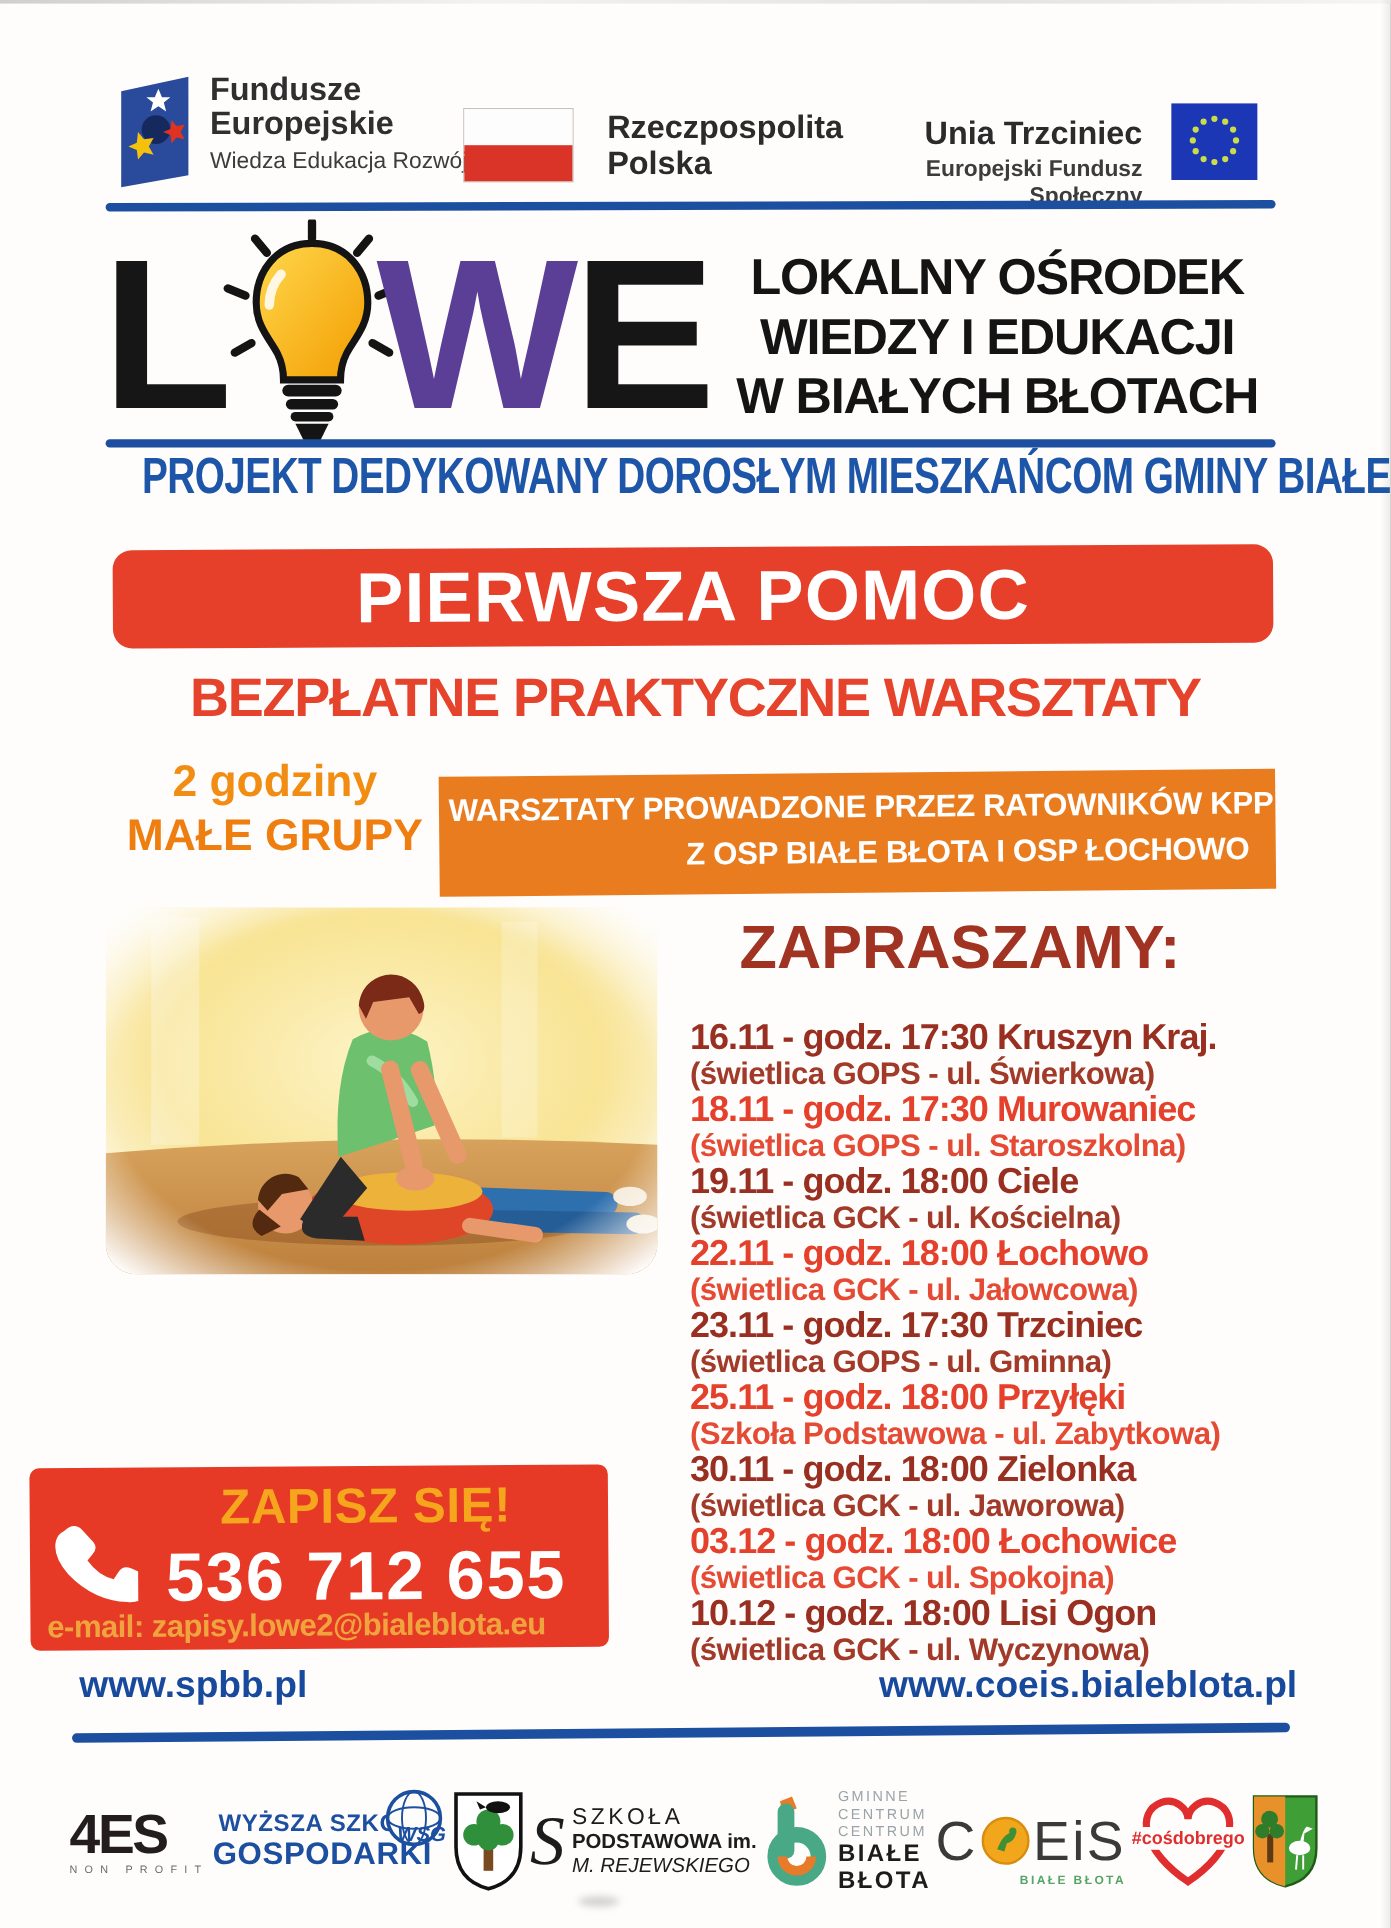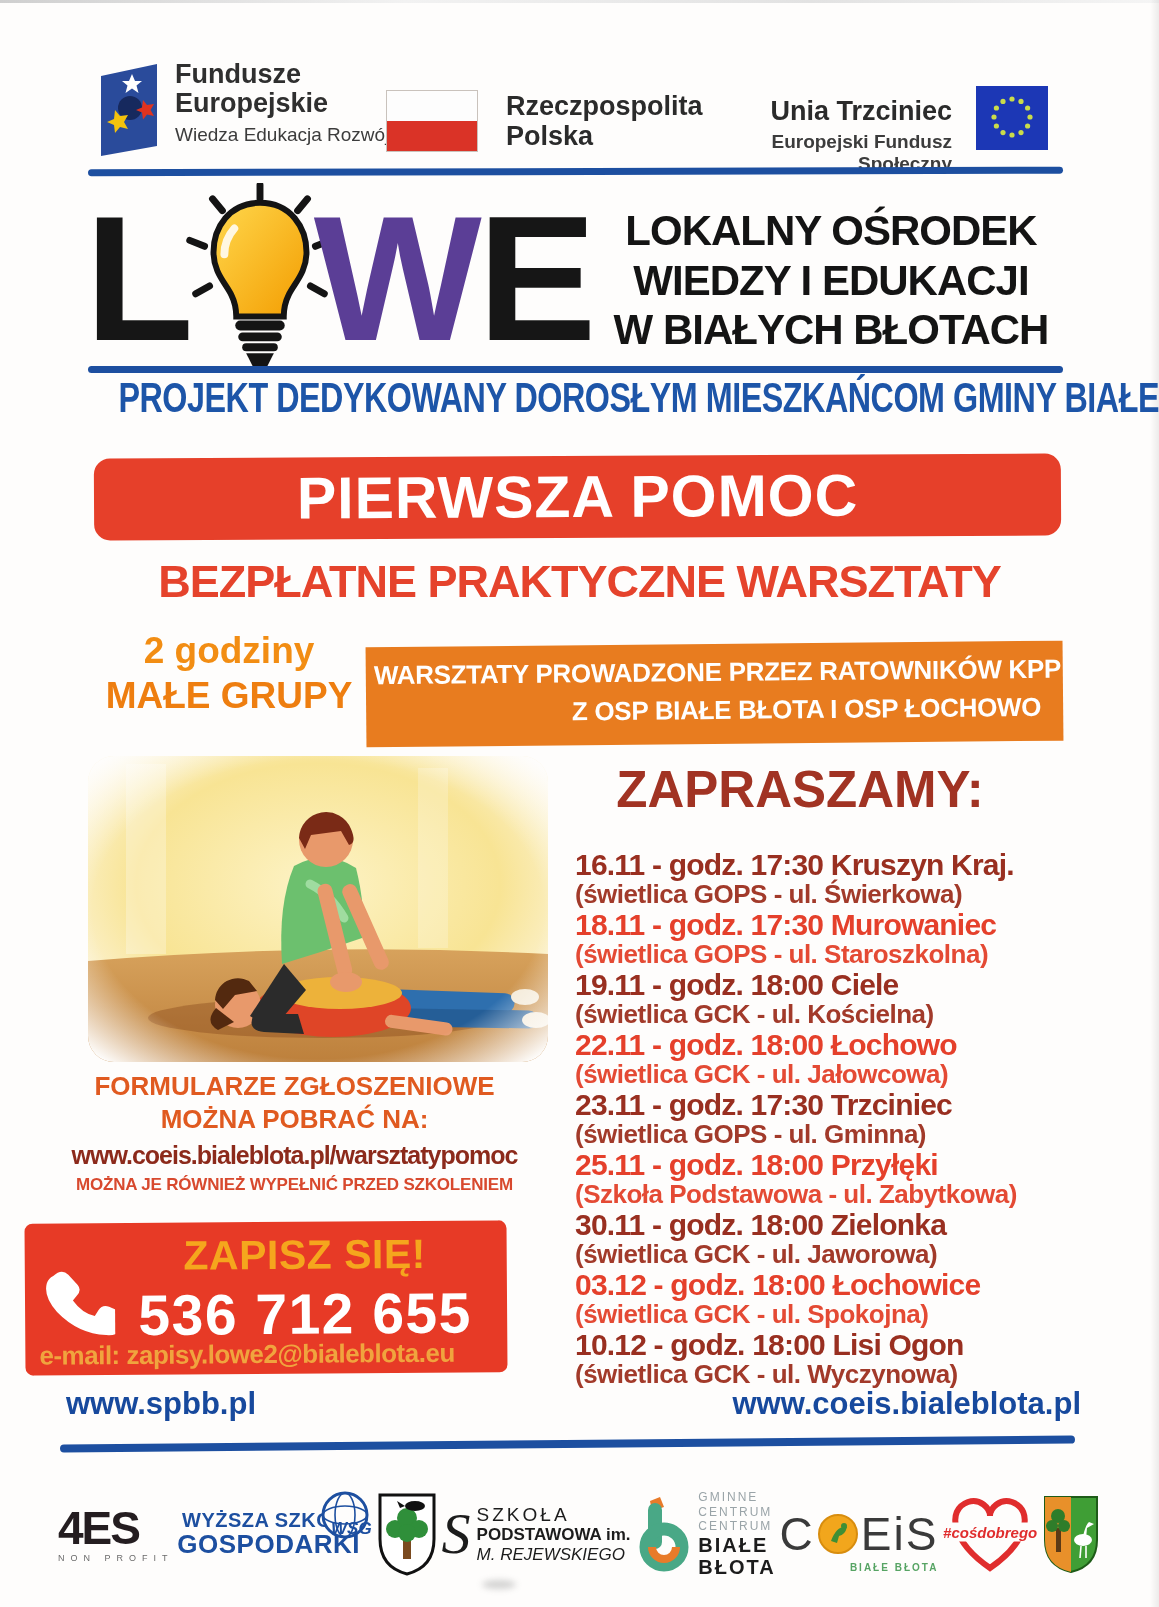--- a/index.html
+++ b/index.html
@@ -106,21 +106,21 @@
   .p-sp .txt{color:#1c1c1c;line-height:1.15;}
   .p-sp .txt .s1{font-size:19px;letter-spacing:3px;}
   .p-sp .txt .s2{font-size:17px;font-weight:900;}
   .p-sp .txt .s3{font-size:17px;font-style:italic;}
   .p-gck{display:flex;align-items:center;gap:8px;}
   .p-gck .txt .grey{font-size:12px;letter-spacing:2px;color:#9aa4a8;line-height:1.2;}
   .p-gck .txt .blk{font-size:20px;font-weight:900;color:#1c1c1c;line-height:1.1;letter-spacing:2px;}
   .p-coeis{position:relative;}
   .p-coeis .line{display:flex;align-items:center;font-size:46px;font-weight:400;color:#3a3a3a;letter-spacing:2px;}
   .p-coeis .sub{position:absolute;right:0;bottom:-12px;font-size:10px;font-weight:700;color:#57a464;letter-spacing:2px;}
-  .p-heart{position:relative;width:96px;height:92px;font-style:italic;}
+  .p-heart{position:relative;width:96px;height:92px;}
   .p-heart .lbl{position:absolute;left:50%;top:48%;transform:translate(-50%,-50%);background:#fefdfc;
                 font-size:15px;font-weight:800;color:#e02d2d;padding:1px 2px;white-space:nowrap;}
 </style>
 </head>
 <body>
 
 <div class="page">
 
   <div class="abs scan-top"></div>
   <div class="abs scan-right"></div>
@@ -319,26 +319,20 @@
         <rect x="228" y="130" width="15" height="96" rx="7" fill="#e8996b" transform="rotate(-14 228 130)"></rect>
         <rect x="252" y="132" width="15" height="92" rx="7" fill="#e8996b" transform="rotate(-24 252 132)"></rect>
         <ellipse cx="258" cy="226" rx="16" ry="10" fill="#e8996b"></ellipse>
         <circle cx="238" cy="84" r="27" fill="#e8996b"></circle>
         <path d="M211,82 a27,27 0 0 1 52,-9 q6,14 -2,16 l-8,-14 -30,4 -6,14 Z" fill="#7a2a16"></path>
       </g>
       <rect width="460" height="306" fill="url(#vig)"></rect>
     </svg>
   </div>
 
-  <div class="abs forms">
-    <div class="f1">FORMULARZE ZGŁOSZENIOWE</div>
-    <div class="f1">MOŻNA POBRAĆ NA:</div>
-    <div class="furl">www.coeis.bialeblota.pl/warsztatypomoc</div>
-    <div class="fnote">MOŻNA JE RÓWNIEŻ WYPEŁNIĆ PRZED SZKOLENIEM</div>
-  </div>
 
   <div class="abs signup">
     <span class="icon">
       <svg width="74" height="74" viewBox="0 0 74 74">
         <path d="M18,8 q10,-6 15,2 l7,12 q3,6 -3,10 l-5,4 q6,14 18,20 l5,-5 q5,-5 11,-1 l11,8 q7,6 0,14 q-8,9 -20,5 Q30,70 14,44 Q4,26 10,14 q3,-5 8,-6 Z" fill="#ffffff" transform="rotate(-12 37 37)"></path>
       </svg>
     </span>
     <div class="cta">ZAPISZ SIĘ!</div>
     <div class="phone">536 712 655</div>
     <div class="email">e-mail: zapisy.lowe2@bialeblota.eu</div>

